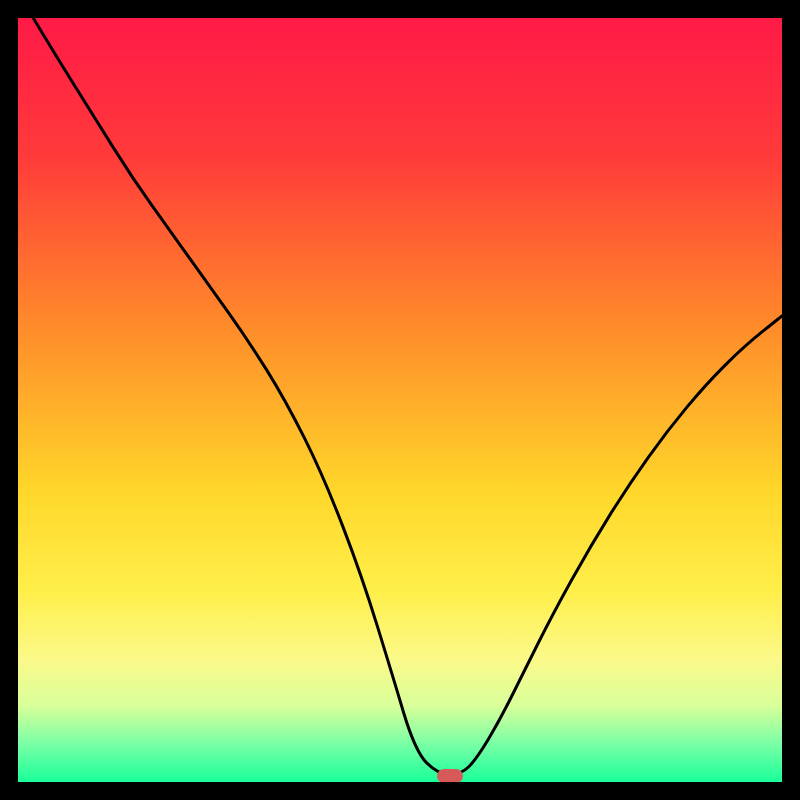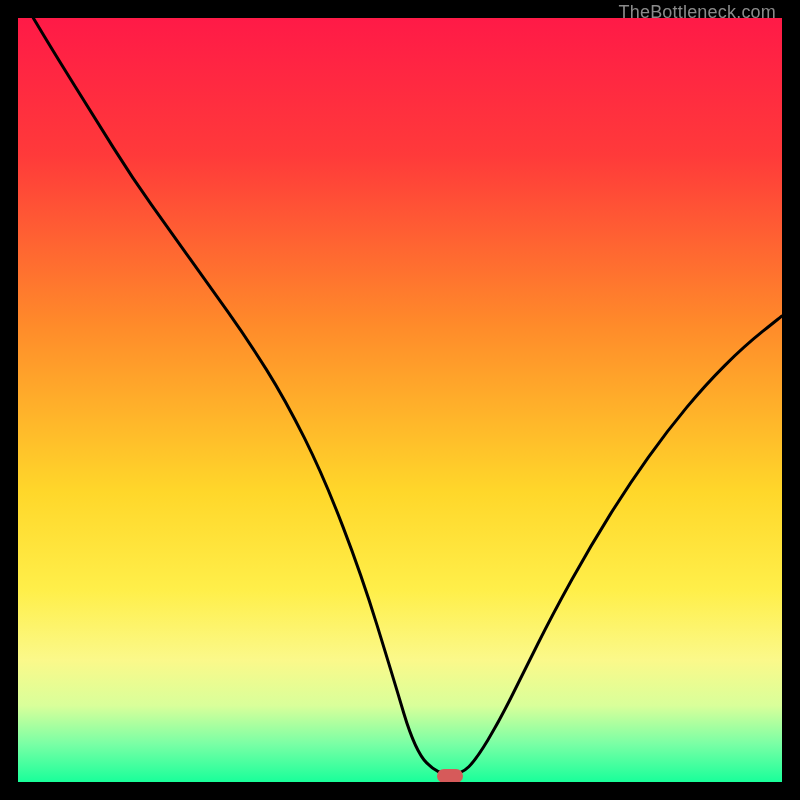--- a/index.html
+++ b/index.html
@@ -52,21 +52,20 @@
     font-family: Arial, Helvetica, sans-serif;
     font-size: 18px;
     color: #8a8a8a;
     letter-spacing: 0.2px;
   }
 </style>
 </head>
 <body>
 
 <div class="frame">
-  <div class="watermark">TheBottleneck.com</div>
   <div class="plot" id="plot">
     <div class="gradient" id="grad" style="background: linear-gradient(rgb(255, 26, 71) 0%, rgb(255, 58, 58) 18%, rgb(255, 138, 42) 40%, rgb(255, 215, 42) 62%, rgb(255, 239, 74) 75%, rgb(251, 249, 138) 84%, rgb(217, 255, 154) 90%, rgb(122, 255, 165) 95%, rgb(25, 255, 154) 100%);"></div>
     <svg class="curve-svg" id="curve" viewBox="0 0 764 764" preserveAspectRatio="none">
         <path d="M 15.3 0.0 Q 15.3 0.0 26.7 19.1 Q 38.2 38.2 57.3 68.8 Q 76.4 99.3 95.5 129.9 Q 114.6 160.4 133.7 187.2 Q 152.8 213.9 171.9 240.7 Q 191.0 267.4 210.1 294.1 Q 229.2 320.9 248.3 351.4 Q 267.4 382.0 286.5 420.2 Q 305.6 458.4 324.7 508.1 Q 343.8 557.7 359.1 607.4 Q 374.4 657.0 385.8 695.2 Q 397.3 733.4 408.7 744.9 Q 420.2 756.4 431.7 756.4 Q 443.1 756.4 450.8 748.7 Q 458.4 741.1 469.9 722.0 Q 481.3 702.9 492.8 680.0 Q 504.2 657.0 519.5 626.5 Q 534.8 595.9 553.9 561.5 Q 573.0 527.2 592.1 496.6 Q 611.2 466.0 630.3 439.3 Q 649.4 412.6 668.5 389.6 Q 687.6 366.7 706.7 347.6 Q 725.8 328.5 744.9 313.2 T 764.0 298.0" fill="none" stroke="#000" stroke-width="3" stroke-linecap="round" stroke-linejoin="round"></path>
       </svg>
     <div class="marker" id="marker" style="width: 26px; height: 14px; left: 418.66px; top: 750.888px; background: rgb(214, 90, 90);"></div>
   </div>
 </div>
 
 </body></html>

